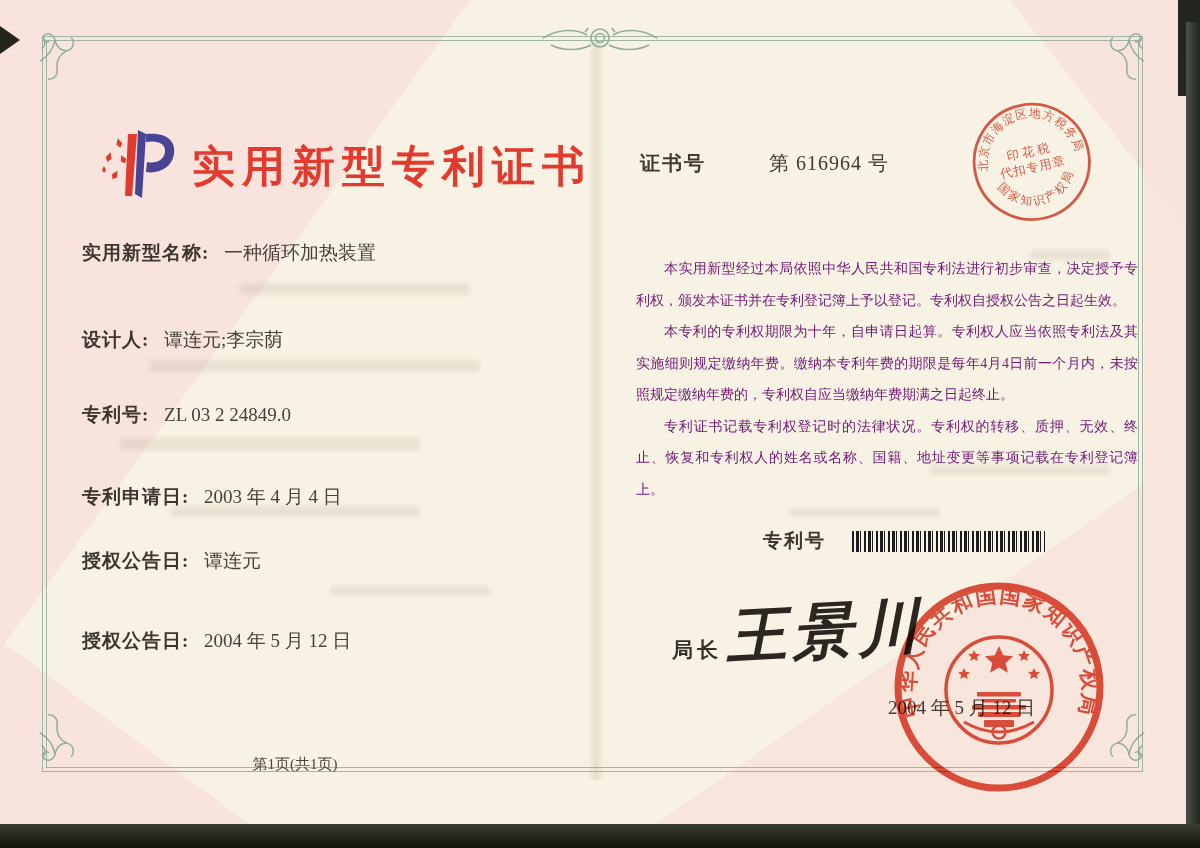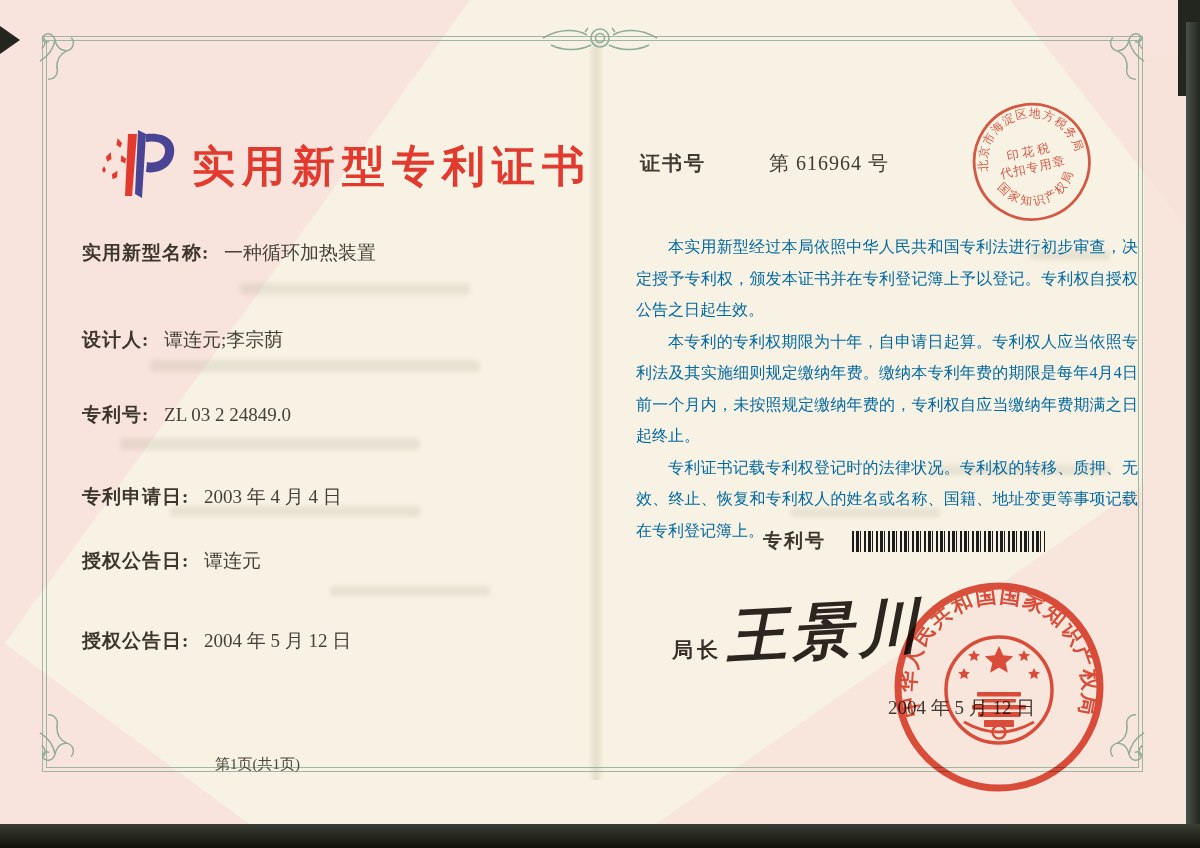--- a/index.html
+++ b/index.html
@@ -34,27 +34,27 @@
   .medallion{left:535px;top:24px;width:130px;height:28px;color:#8fac99;}
   
   .logo{left:98px;top:120px;width:84px;height:86px;}
   .title{left:192px;top:138px;width:400px;
     font-size:43px;font-weight:700;color:#e23a2e;letter-spacing:7px;white-space:nowrap;}
   
   .field{left:82px;white-space:nowrap;font-size:19px;}
   .field .lbl{font-weight:700;color:#3c362e;letter-spacing:1px;}
   .field .val{margin-left:10px;color:#46403a;}
   .f1{top:240px;} .f2{top:327px;} .f3{top:402px;} .f4{top:484px;} .f5{top:548px;} .f6{top:628px;}
-  .pageinfo{left:215px;top:755px;width:160px;font-size:15px;color:#4a443c;}
+  .pageinfo{left:215px;top:755px;width:160px;text-align:center;font-size:15px;color:#4a443c;}
   
   .certno{left:640px;top:150px;font-size:20px;white-space:nowrap;}
   .certno .lbl{font-weight:700;letter-spacing:2px;}
   .certno .val{margin-left:58px;letter-spacing:1px;font-family:Liberation Serif, serif;}
-  .bodytext{left:636px;top:231px;width:502px;font-size:16px;line-height:31.5px;
-    text-align:justify;color:#0369a1;}
+  .bodytext{left:636px;top:253px;width:502px;font-size:14px;line-height:31.5px;
+    text-align:justify;color:#701a75;}
   .bodytext p{margin:0;text-indent:2em;}
   .pnrow{left:763px;top:528px;height:24px;}
   .pnrow .lbl{font-size:19px;font-weight:700;letter-spacing:2px;color:#3c362e;margin-top:27px;}
   .barcode{left:852px;top:531px;width:193px;height:21px;
     background:repeating-linear-gradient(90deg,#1c1c1c 0 2px,transparent 2px 4px,#1c1c1c 4px 7px,transparent 7px 8px,#1c1c1c 8px 9px,transparent 9px 12px);}
   .director{left:672px;top:636px;font-size:21px;font-weight:700;letter-spacing:4px;color:#35302a;}
   .sig{left:726px;top:592px;font-size:60px;font-weight:700;font-style:italic;
     color:#2b2620;letter-spacing:6px;transform:rotate(-3deg);white-space:nowrap;}
   .issuedate{left:888px;top:695px;font-size:19px;color:#3f3931;white-space:nowrap;z-index:3;}
   

